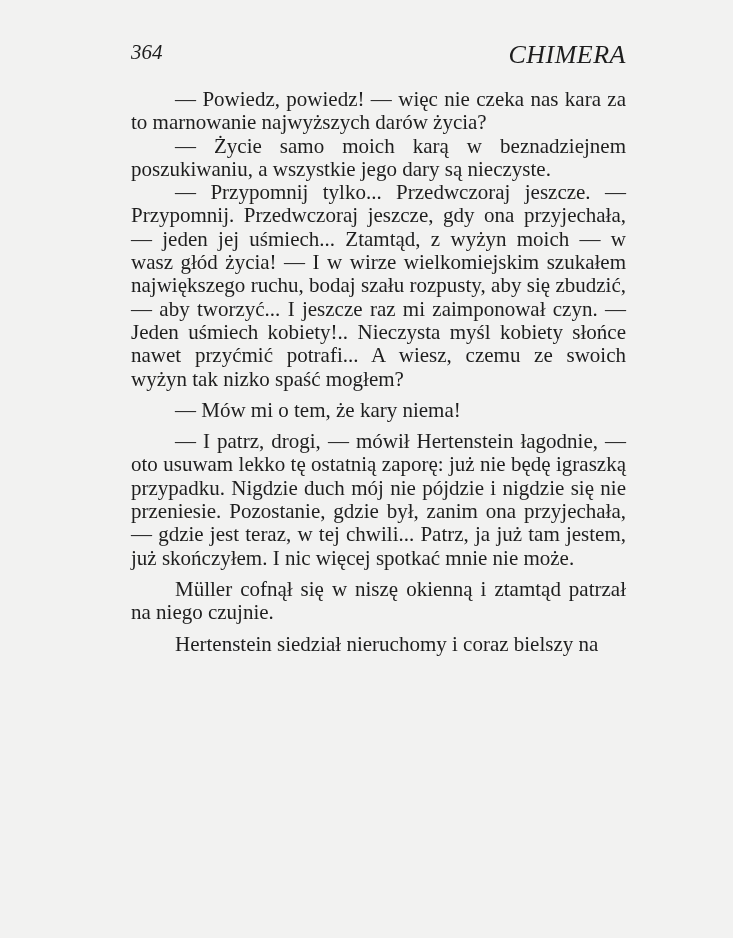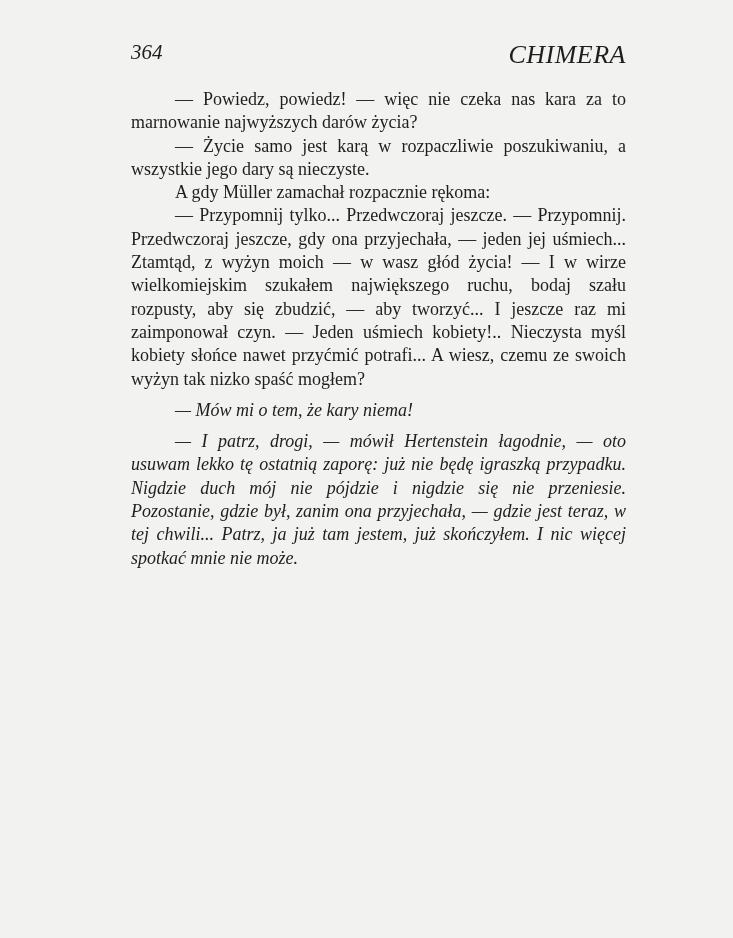--- a/index.html
+++ b/index.html
@@ -25,39 +25,40 @@
   .running-title {
     position: absolute; right: 0; top: 0;
     font-style: italic;
     font-size: 26px;
     letter-spacing: 0.5px;
   }
   .body-text {
     position: absolute;
     top: 88px; left: 131px;
     width: 495px;
-    font-size: 18px;
+    font-size: 21px;
     line-height: 23.3px;
     text-align: justify;
   }
   .para {
     margin: 0;
     text-indent: 44px;
     hyphens: manual;
   }
-  .para.gap { margin-top: 8px; font-style: italic; }
+  .para.gap { margin-top: 8px; }
 </style>
 </head>
 <body>
 
 <div class="header">
   <span class="page-number">364</span>
   <span class="running-title">CHIMERA</span>
 </div>
 
 <div class="body-text">
   <p class="para">— Powiedz, powiedz! — więc nie czeka nas kara za to marnowanie najwyższych darów życia?</p>
-  <p class="para">— Życie samo jest karą w rozpaczliwie poszukiwaniu, a wszystkie jego dary są nieczyste.</p>
-  <p class="para">A gdy Müller zamachał rozpacznie rękoma:</p>
+  <p class="para">— Życie samo moich karą w beznadziejnem poszukiwaniu, a wszystkie jego dary są nieczyste.</p>
   <p class="para">— Przypomnij tylko... Przedwczoraj jeszcze. — Przypomnij. Przedwczoraj jeszcze, gdy ona przyjechała, — jeden jej uśmiech... Ztamtąd, z wyżyn moich — w wasz głód życia! — I w wirze wielkomiejskim szukałem największego ruchu, bodaj szału rozpusty, aby się zbudzić, — aby tworzyć... I jeszcze raz mi zaimponował czyn. — Jeden uśmiech kobiety!.. Nieczysta myśl kobiety słońce nawet przyćmić potrafi... A wiesz, czemu ze swoich wyżyn tak nizko spaść mogłem?</p>
   <p class="para gap">— Mów mi o tem, że kary niema!</p>
   <p class="para gap">— I patrz, drogi, — mówił Hertenstein łagodnie, — oto usuwam lekko tę ostatnią zaporę: już nie będę igraszką przypadku. Nigdzie duch mój nie pójdzie i nigdzie się nie przeniesie. Pozostanie, gdzie był, zanim ona przyjechała, — gdzie jest teraz, w tej chwili... Patrz, ja już tam jestem, już skończyłem. I nic więcej spotkać mnie nie może.</p>
+  <p class="para gap">Müller cofnął się w niszę okienną i ztamtąd patrzał na niego czujnie.</p>
+  <p class="para gap">Hertenstein siedział nieruchomy i coraz bielszy na</p>
 </div>
 
 </body></html>

